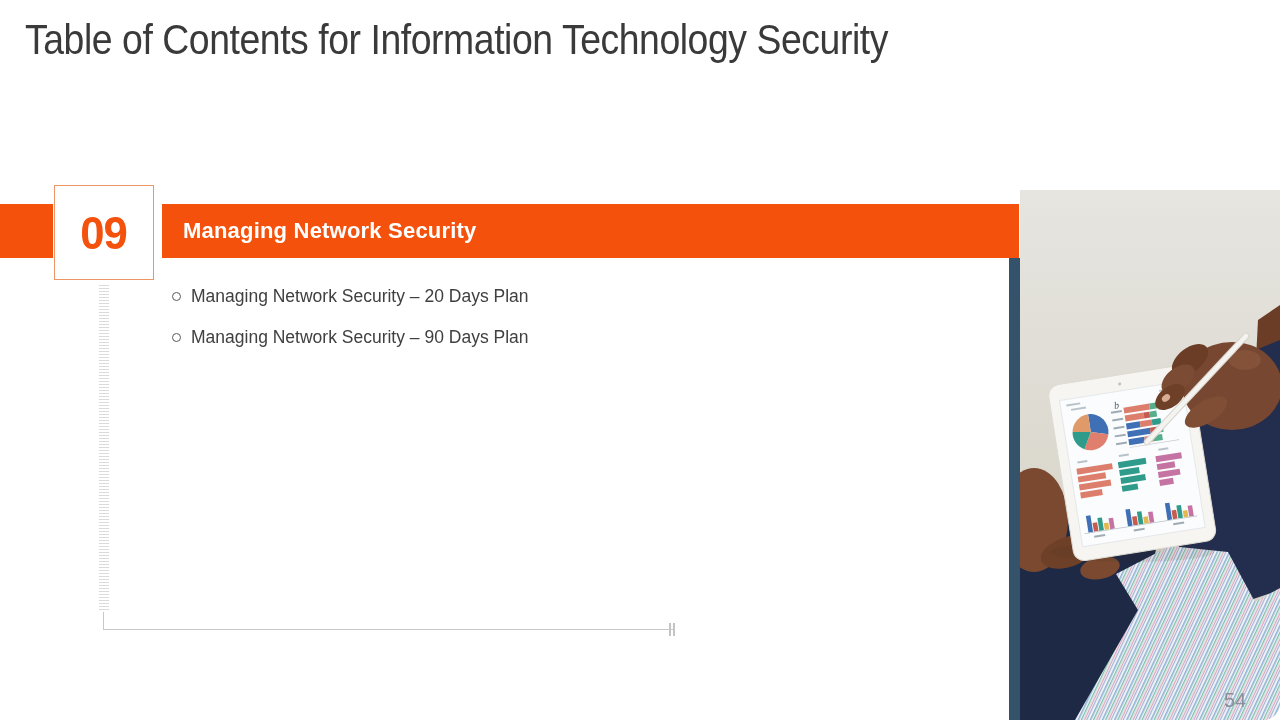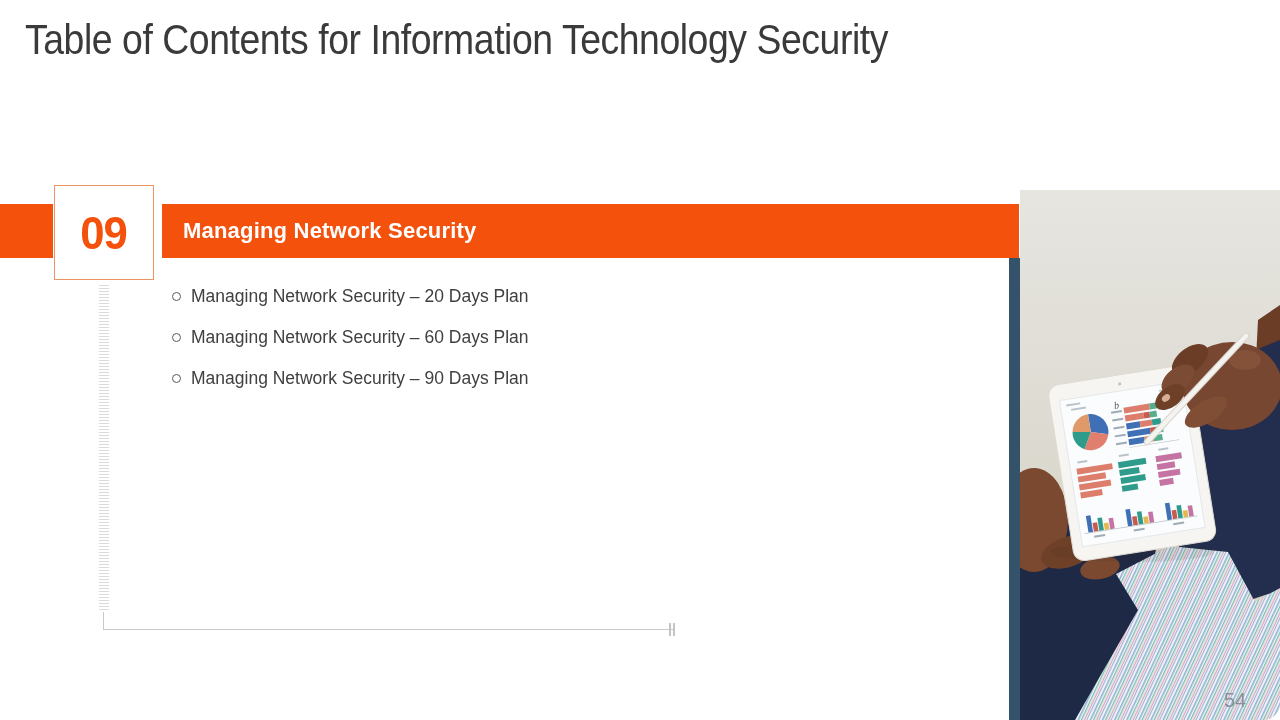--- a/index.html
+++ b/index.html
@@ -87,24 +87,20 @@
   </div>
 
   <div class="banner">
     <span>Managing Network Security</span>
   </div>
 
   <ul class="toc-list">
     <li>
       <span class="bullet"></span>
       <span>Managing Network Security – 20 Days Plan</span>
-    </li>
-    <li>
-      <span class="bullet"></span>
-      <span>Managing Network Security – 60 Days Plan</span>
     </li>
     <li>
       <span class="bullet"></span>
       <span>Managing Network Security – 90 Days Plan</span>
     </li>
   </ul>
 
   <div class="ruler"></div>
   <div class="conn-v"></div>
   <div class="conn-h"></div>

